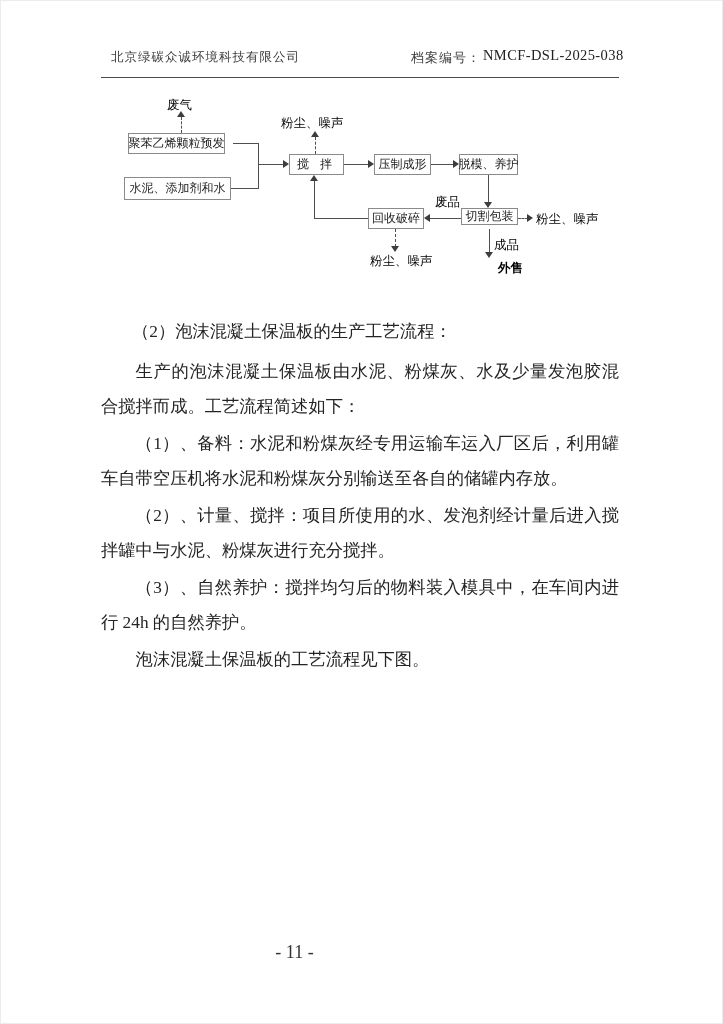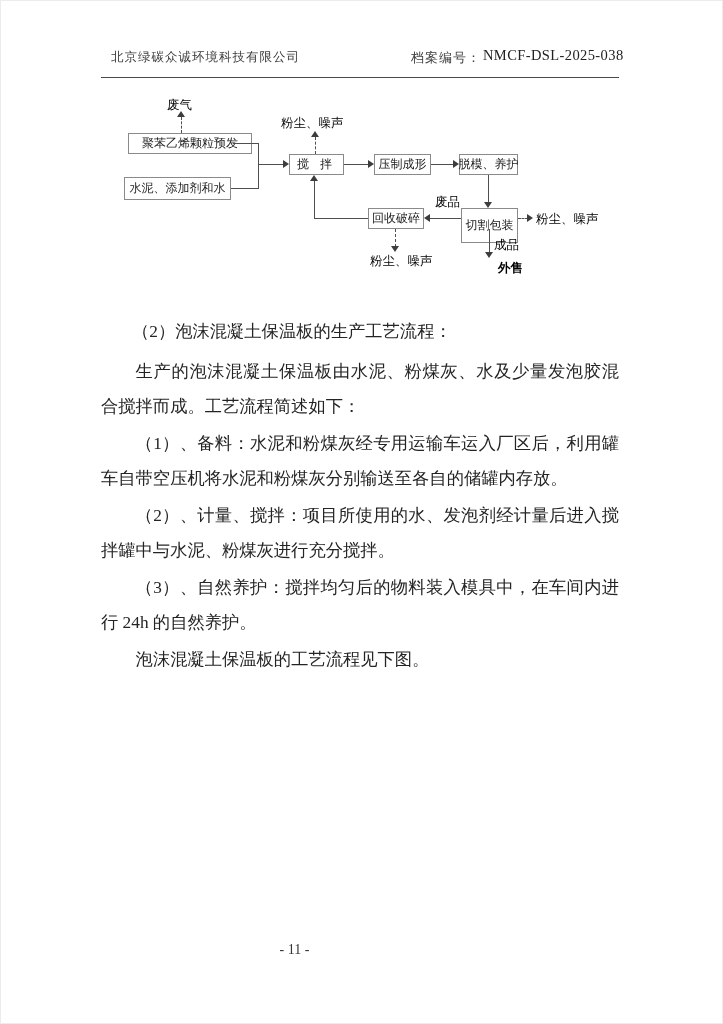--- a/index.html
+++ b/index.html
@@ -25,43 +25,43 @@
   .ah { position:absolute; width:0; height:0; }
   .ah-r { border-top:4px solid transparent; border-bottom:4px solid transparent; border-left:6px solid #3d3d3d; }
   .ah-l { border-top:4px solid transparent; border-bottom:4px solid transparent; border-right:6px solid #3d3d3d; }
   .ah-u { border-left:4px solid transparent; border-right:4px solid transparent; border-bottom:6px solid #3d3d3d; }
   .ah-d { border-left:4px solid transparent; border-right:4px solid transparent; border-top:6px solid #3d3d3d; }
   
   .caption { position:absolute; left:100px; top:287px; width:518px; text-align:center; font-weight:bold; font-size:17px; color:#1f1f1f; }
   .content { position:absolute; left:100px; top:313px; width:518px; font-size:17.3px; line-height:35px; color:#242424; text-align:justify; }
   .content .heading { font-weight:normal; text-indent:31px; margin-bottom:5px; text-align:left; }
   .content p { text-indent:2em; margin-bottom:2px; }
-  .footer { position:absolute; left:0; top:941px; width:587px; text-align:center; font-size:14px; color:#333; }
+  .footer { position:absolute; left:0; top:941px; width:587px; text-align:center; font-size:18px; color:#333; }
 </style>
 </head>
 <body>
 
 <div class="page">
 
   <div>
     <span class="hdr-company">北京绿碳众诚环境科技有限公司</span>
     <span class="hdr-label">档案编号：</span>
     <span class="hdr-no">NMCF-DSL-2025-038</span>
     <div class="hdr-rule"></div>
   </div>
 
   <div class="fc">
 
-    <div class="fc-box" style="left:127px;top:132px;width:124px;height:21px;">聚苯乙烯颗粒预发</div>
+    <div class="fc-box" style="left:127px;top:132px;width:97px;height:21px;">聚苯乙烯颗粒预发</div>
     <div class="fc-box" style="left:123px;top:176px;width:107px;height:23px;">水泥、添加剂和水</div>
     <div class="fc-box" style="left:288px;top:153px;width:55px;height:21px;letter-spacing:4px;">搅 拌</div>
     <div class="fc-box" style="left:373px;top:153px;width:57px;height:21px;">压制成形</div>
     <div class="fc-box" style="left:458px;top:153px;width:59px;height:21px;">脱模、养护</div>
     <div class="fc-box" style="left:367px;top:207px;width:56px;height:21px;">回收破碎</div>
-    <div class="fc-box" style="left:460px;top:207px;width:57px;height:35px;">切割包装</div>
+    <div class="fc-box" style="left:460px;top:207px;width:57px;height:17px;">切割包装</div>
 
     <div class="fc-label" style="left:166px;top:96px;">废气</div>
     <div class="fc-label" style="left:280px;top:114px;">粉尘、噪声</div>
     <div class="fc-label" style="left:434px;top:193px;">废品</div>
     <div class="fc-label" style="left:535px;top:210px;">粉尘、噪声</div>
     <div class="fc-label" style="left:493px;top:236px;">成品</div>
     <div class="fc-label" style="left:369px;top:252px;">粉尘、噪声</div>
     <div class="fc-label" style="left:497px;top:259px;font-weight:bold;">外售</div>
 
     <div class="ln" style="left:232px;top:142px;width:26px;height:1px;"></div>

